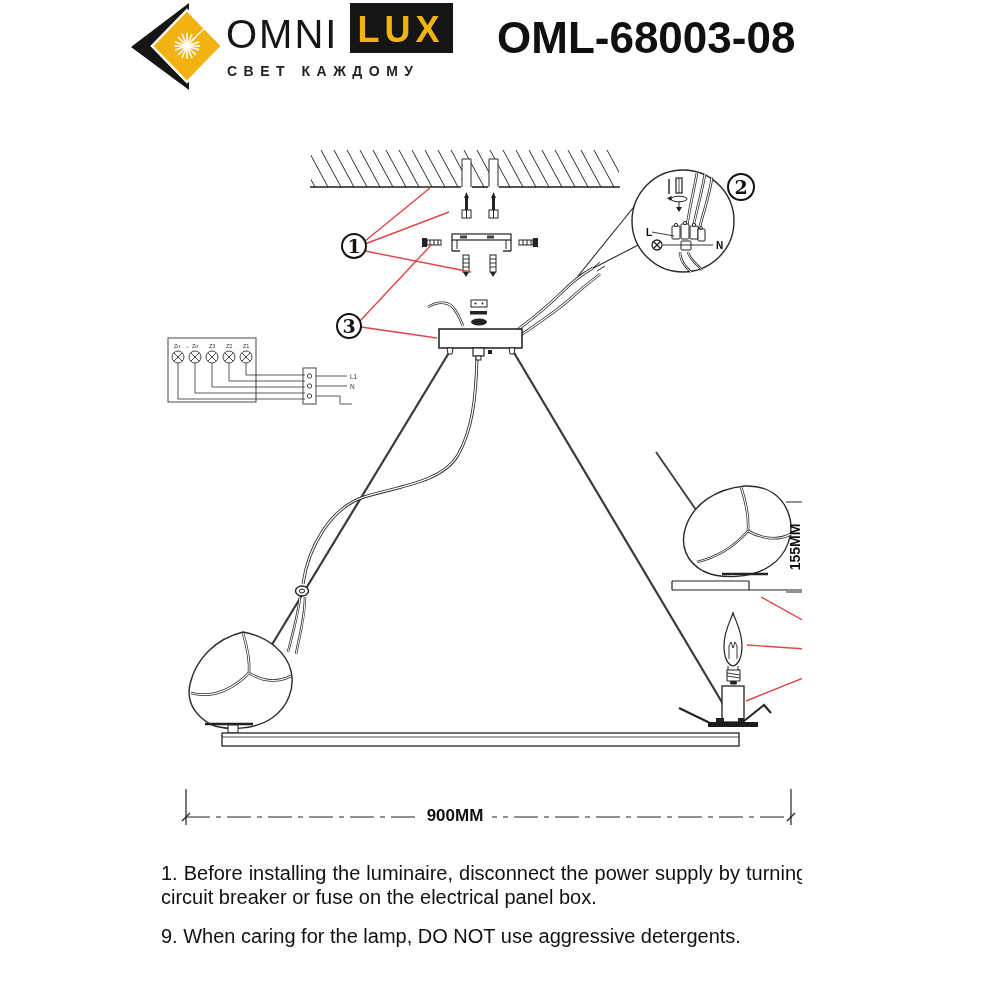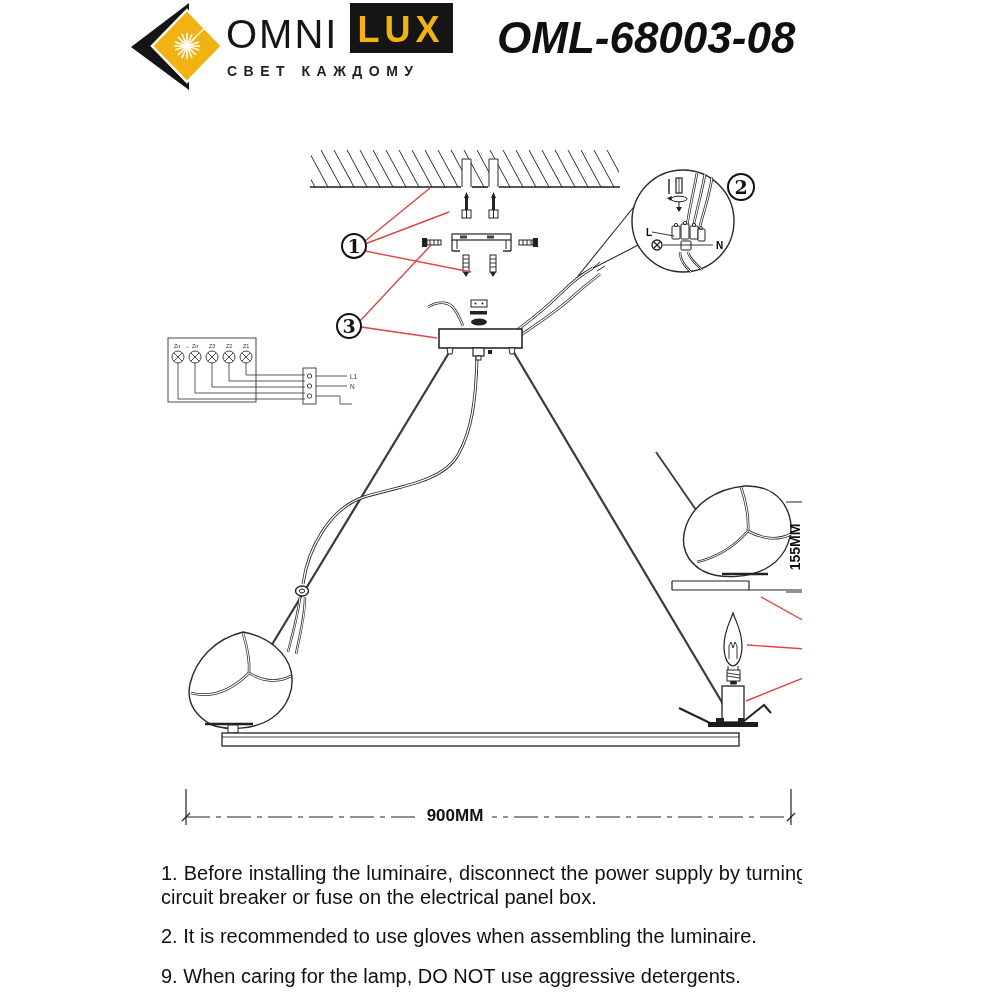--- a/index.html
+++ b/index.html
@@ -1,21 +1,21 @@
 <!DOCTYPE html>
 <html><head>
 <meta charset="utf-8">
 <style>
   html,body{margin:0;padding:0;background:#fff;}
   #page{position:relative;width:802px;height:1000px;background:#fff;overflow:hidden;
         font-family:"Liberation Sans",sans-serif;color:#151515;}
   #diagram{position:absolute;left:0;top:0;}
   #logo{position:absolute;left:0;top:0;}
   .model{position:absolute;left:497px;top:13px;width:360px;font-size:44px;font-weight:bold;
-         letter-spacing:0px;color:#101010;font-style:italic;}
+         letter-spacing:0px;color:#101010;}
   .instr{position:absolute;left:145px;top:846px;width:712px;font-size:20px;line-height:23.6px;color:#101010;}
   .instr p{margin:16px;text-align:justify;}
   svg text{font-family:"Liberation Sans",sans-serif;}
   .callout-num{font-family:"DejaVu Serif",serif;font-weight:bold;font-size:19px;fill:#111;}
 </style>
 </head>
 <body>
 <div id="page">
 
 <svg id="logo" width="480" height="100" viewBox="0 0 480 100">
@@ -393,17 +393,16 @@
     <line x1="791" y1="789" x2="791" y2="825" stroke="#222" stroke-width="1.2"></line>
     <line x1="182" y1="821" x2="190" y2="813" stroke="#222" stroke-width="1.2"></line>
     <line x1="787" y1="821" x2="795" y2="813" stroke="#222" stroke-width="1.2"></line>
     <rect x="418" y="804" width="74" height="21" fill="#fff"></rect>
     <text x="455" y="821" text-anchor="middle" font-size="17" font-weight="bold" fill="#111">900MM</text>
   </g>
 </svg>
 
 <div class="instr">
   <p>1. Before installing the luminaire, disconnect the power supply by turning the circuit breaker or fuse on the electrical panel box.</p>
-  <p>2. It is recommended to use gloves when assembling the luminaire.</p>
   <p>9. When caring for the lamp, DO NOT use aggressive detergents.</p>
 </div>
 
 </div>
 
 </body></html>

